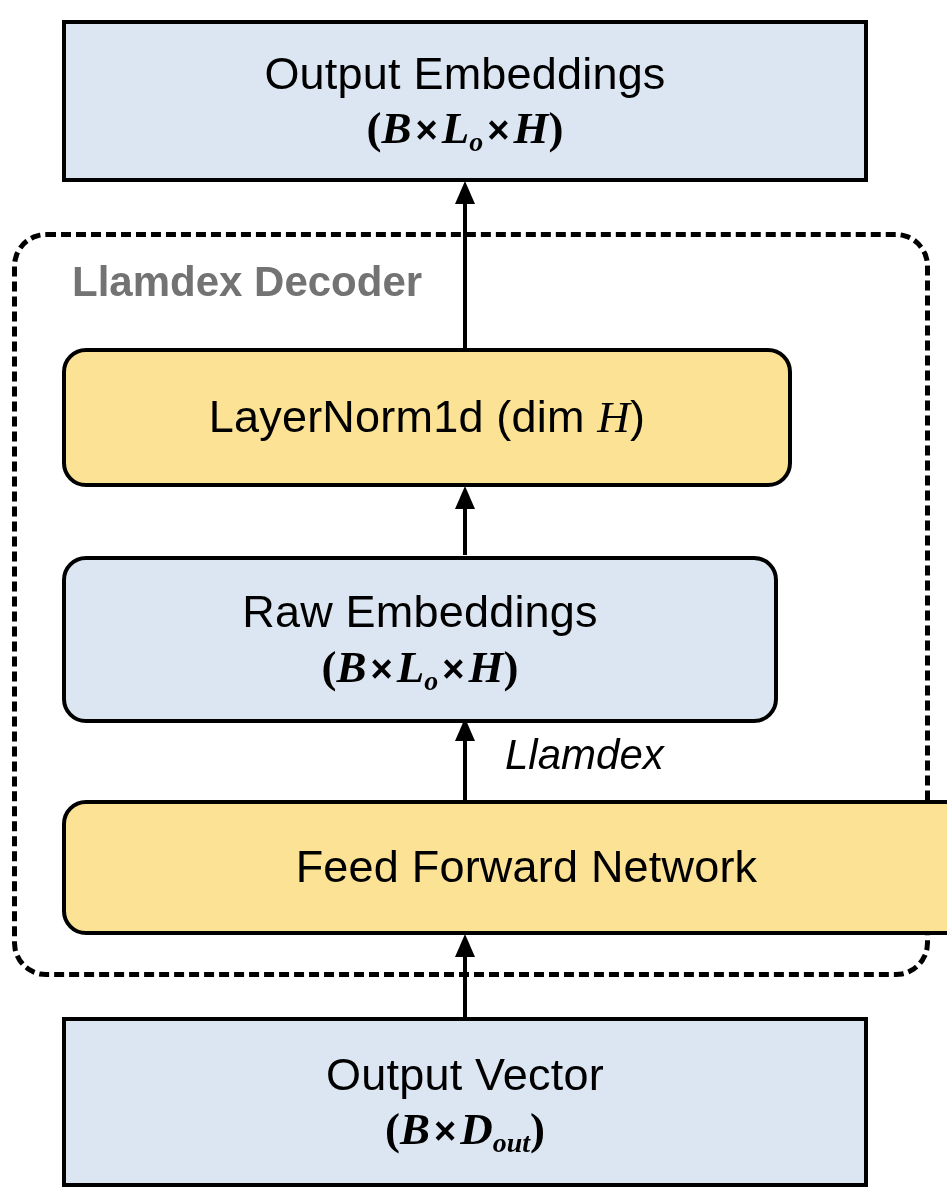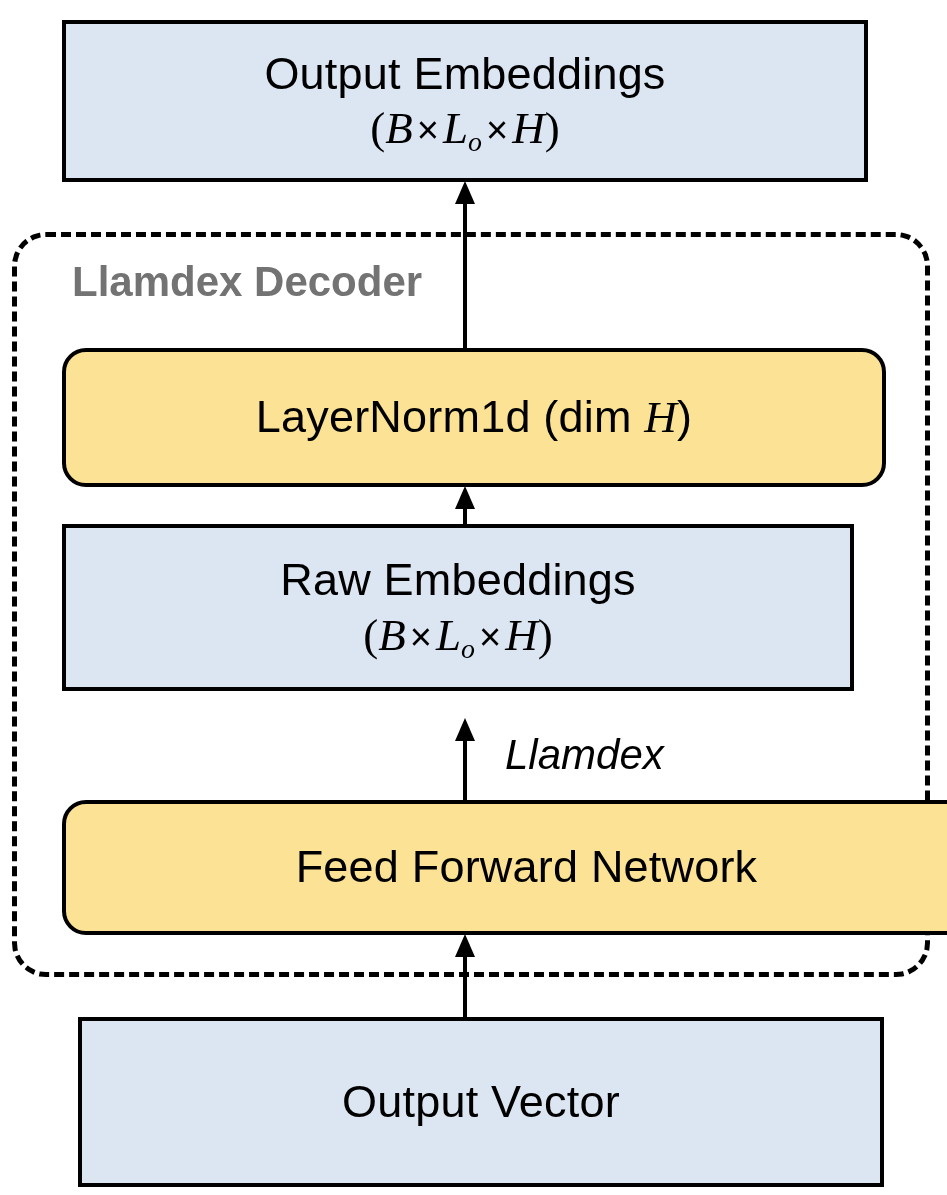--- a/index.html
+++ b/index.html
@@ -38,20 +38,21 @@
     font-weight: 400;
     letter-spacing: 0.2px;
     white-space: nowrap;
   }
   .box .line2 {
     font-family: "Liberation Serif", serif;
     font-style: italic;
     font-size: 45px;
     white-space: nowrap;
     margin-top: 4px;
+    font-weight: bold;
   }
   .box .line2 .paren,
   .box .line2 .times {
     font-style: normal;
   }
   .box .line2 .times {
     font-family: "Liberation Sans", sans-serif;
     font-size: 38px;
     padding: 0 4px;
   }
@@ -61,24 +62,24 @@
     vertical-align: baseline;
     position: relative;
     top: 0.30em;
   }
 
   .box--blue  { background: #dce6f2; border-radius: 0; }
   .box--yellow{ background: #fce294; border-radius: 24px; }
 
   
   #box-output-embeddings { left: 62px;  top: 20px;   width: 806px; height: 162px; }
-  #box-layernorm         { left: 62px;  top: 348px;  width: 824px; height: 139px; }
-  #box-raw-embeddings    { left: 62px;  top: 524px;  width: 792px; height: 167px; }
+  #box-layernorm         { left: 62px;  top: 348px;  width: 730px; height: 139px; }
+  #box-raw-embeddings    { left: 62px;  top: 556px;  width: 716px; height: 167px; border-radius: 24px; }
   #box-ffn               { left: 62px;  top: 800px;  width: 929px; height: 135px; }
-  #box-output-vector     { left: 62px;  top: 1017px; width: 806px; height: 170px; margin-left: 16px; }
+  #box-output-vector     { left: 62px;  top: 1017px; width: 806px; height: 170px; }
 
   
   #decoder-group {
     position: absolute;
     left: 12px;
     top: 232px;
     width: 918px;
     height: 745px;
     box-sizing: border-box;
     border: 5px dashed #000000;
@@ -173,15 +174,18 @@
 
   <div class="arrow" style="left:447px; top:931px; width:36px; height:89px;">
     <svg width="36" height="89" viewBox="0 0 36 89">
       <line x1="18" y1="89" x2="18" y2="24" stroke="#000000" stroke-width="4"></line>
       <polygon points="18,3 28,26 8,26" fill="#000000"></polygon>
     </svg>
   </div>
 
   <div class="box box--blue" id="box-output-vector">
     <div class="line1">Output Vector</div>
+    <div class="line2">
+      <span class="paren">(</span><span>B</span><span class="times">×</span><span>D</span><sub>out</sub><span class="paren">)</span>
+    </div>
   </div>
 
 </div>
 
 </body></html>

